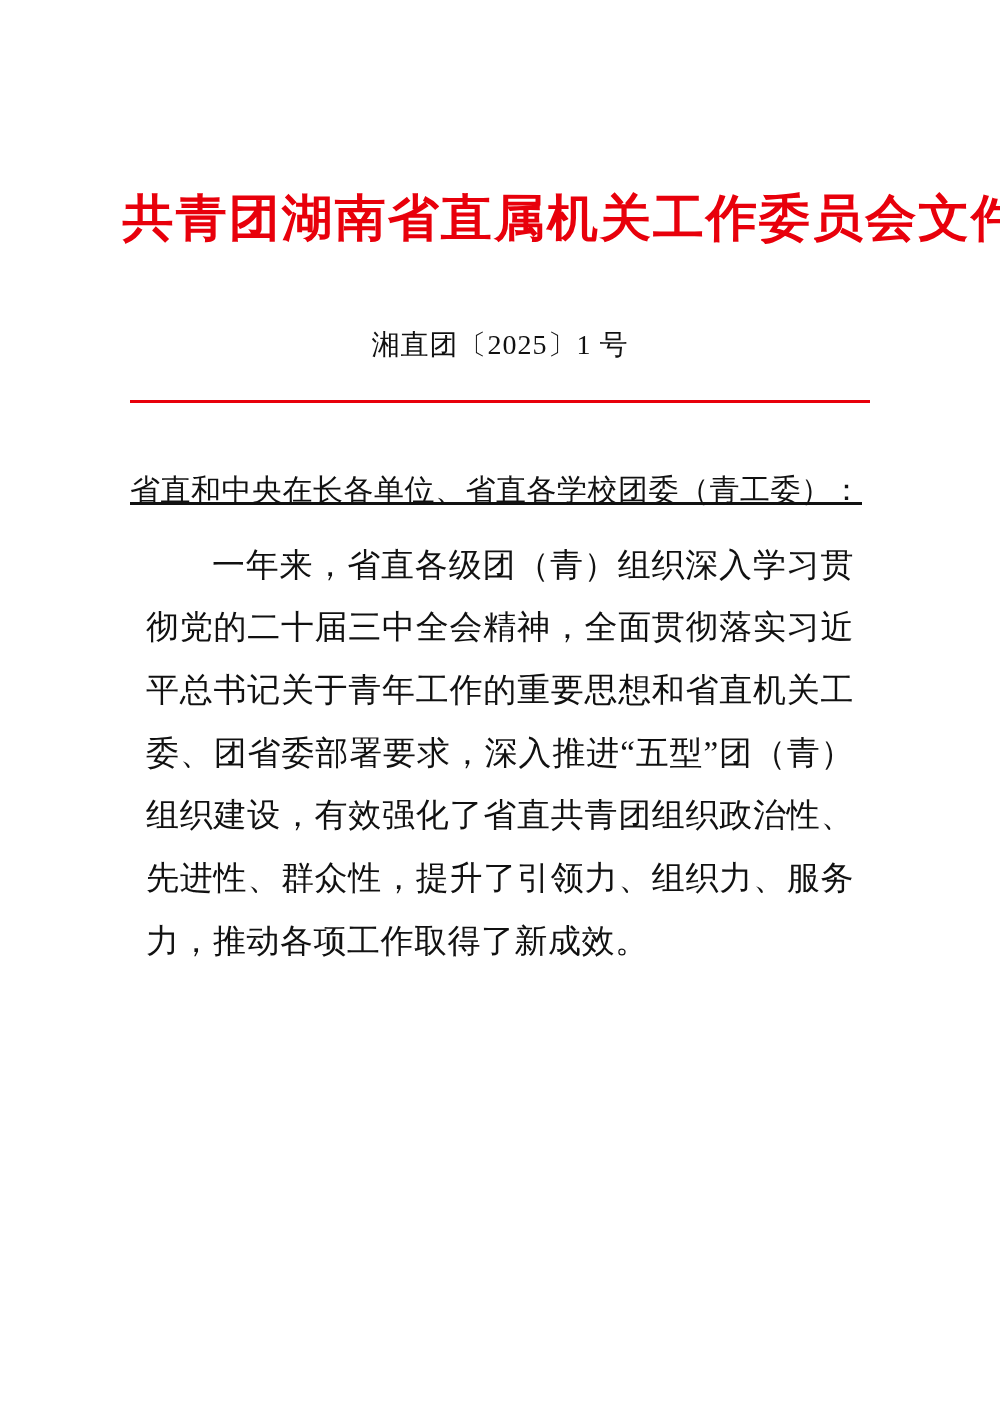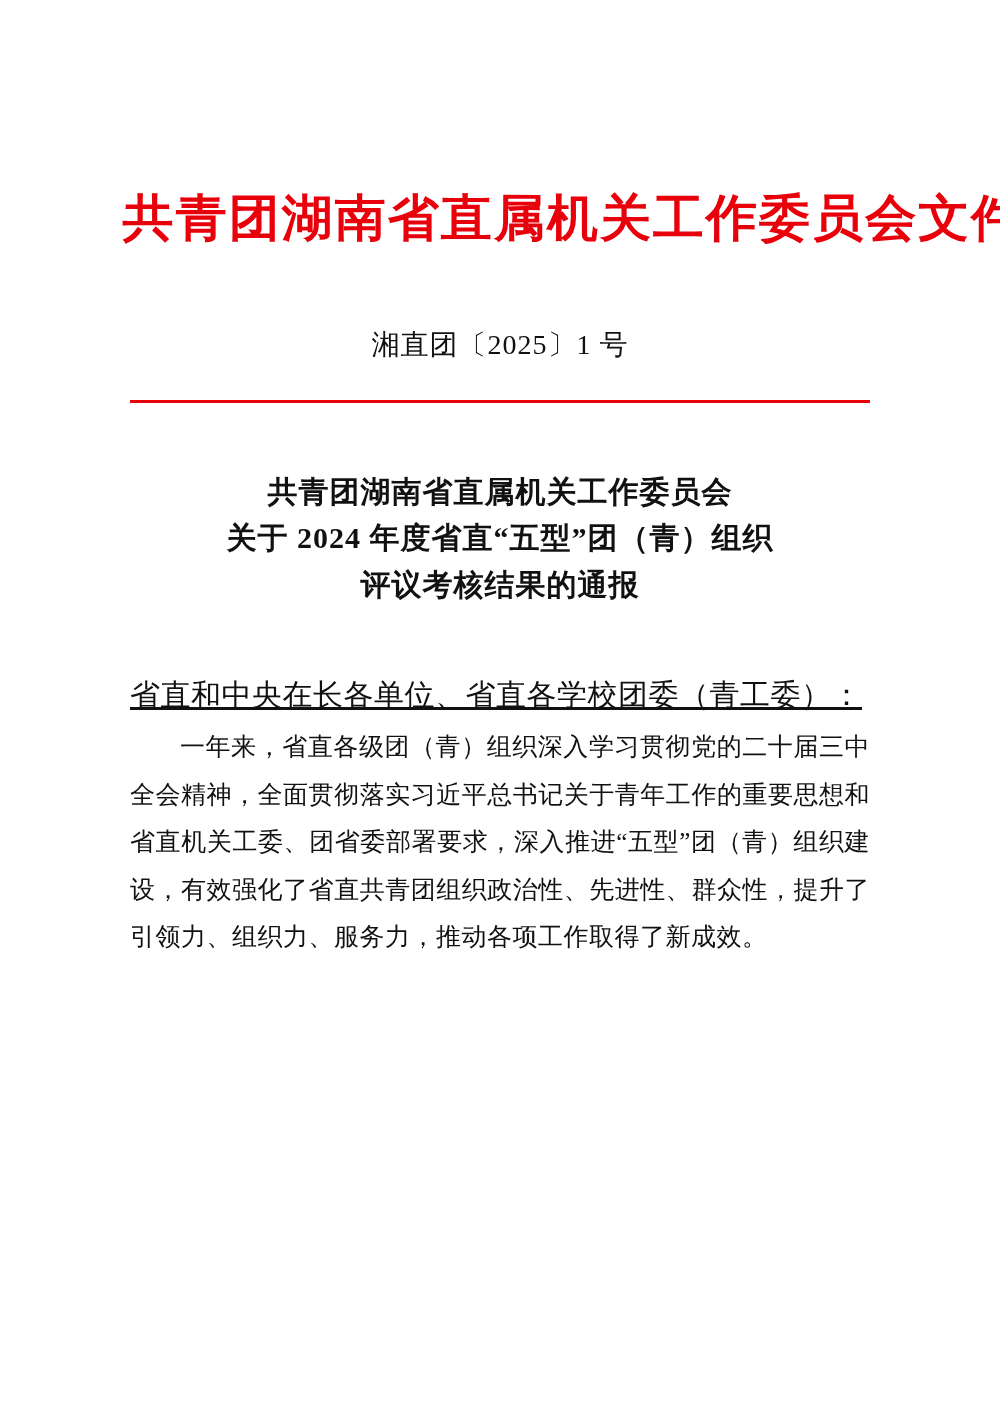--- a/index.html
+++ b/index.html
@@ -63,46 +63,41 @@
     white-space: nowrap;
   }
   .salutation {
     margin-top: 58px;
     font-size: 30px;
     line-height: 1.9;
     letter-spacing: 0.5px;
     text-decoration: underline;
   }
   .body-para {
-    font-size: 25px;
+    font-size: 33px;
     line-height: 1.9;
     letter-spacing: 0.5px;
     text-align: justify;
     text-justify: inter-ideograph;
     text-indent: 2em;
-    margin: 0;
+    margin: 16px;
   }
 </style>
 </head>
 <body>
 
 <div class="page">
 
   <div class="doc-header">
     <div class="doc-header-title">共青团湖南省直属机关工作委员会文件</div>
   </div>
 
   <div class="doc-number">湘直团〔2025〕1 号</div>
 
   <div class="red-rule"></div>
 
-  <div class="doc-title">
-    <div>共青团湖南省直属机关工作委员会</div>
-    <div>关于 2024 年度省直“五型”团（青）组织</div>
-    <div>评议考核结果的通报</div>
-  </div>
 
   <div class="salutation">省直和中央在长各单位、省直各学校团委（青工委）：</div>
 
   <p class="body-para">一年来，省直各级团（青）组织深入学习贯彻党的二十届三中全会精神，全面贯彻落实习近平总书记关于青年工作的重要思想和省直机关工委、团省委部署要求，深入推进“五型”团（青）组织建设，有效强化了省直共青团组织政治性、先进性、群众性，提升了引领力、组织力、服务力，推动各项工作取得了新成效。</p>
 
 
 </div>
 
 </body></html>

